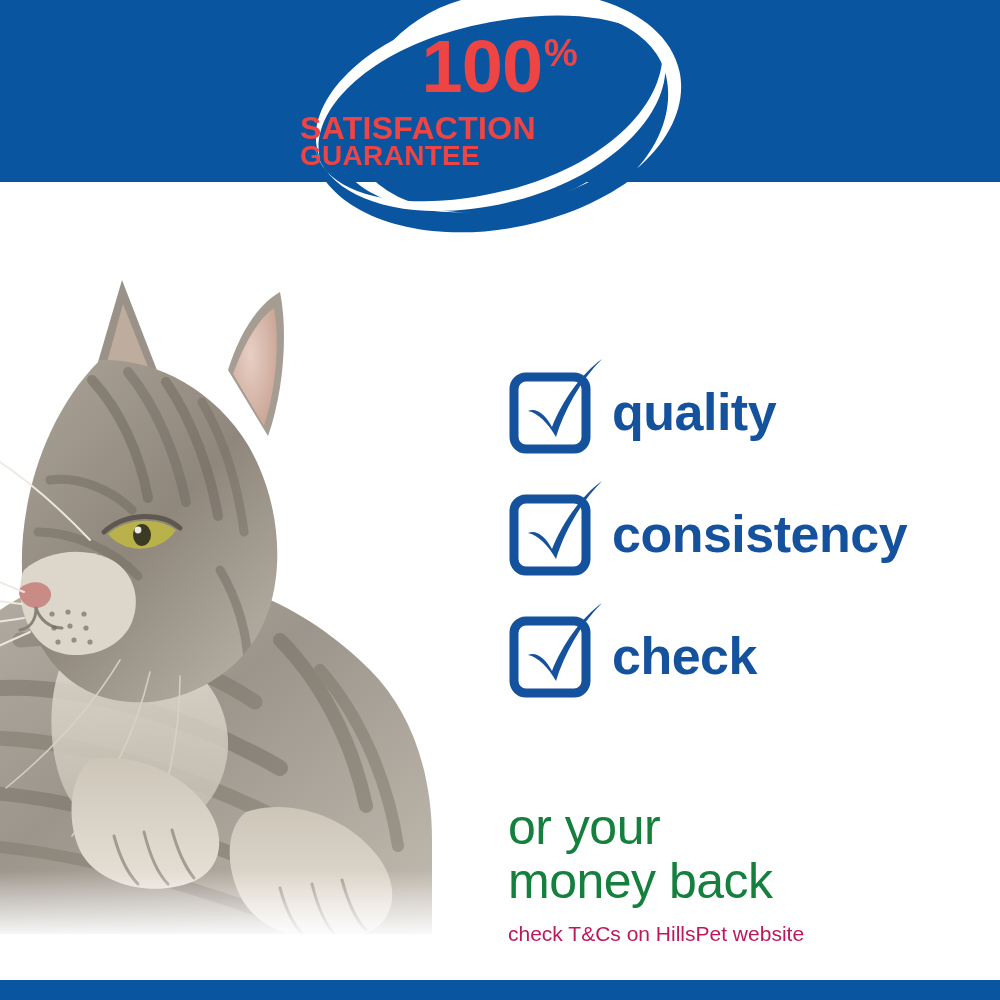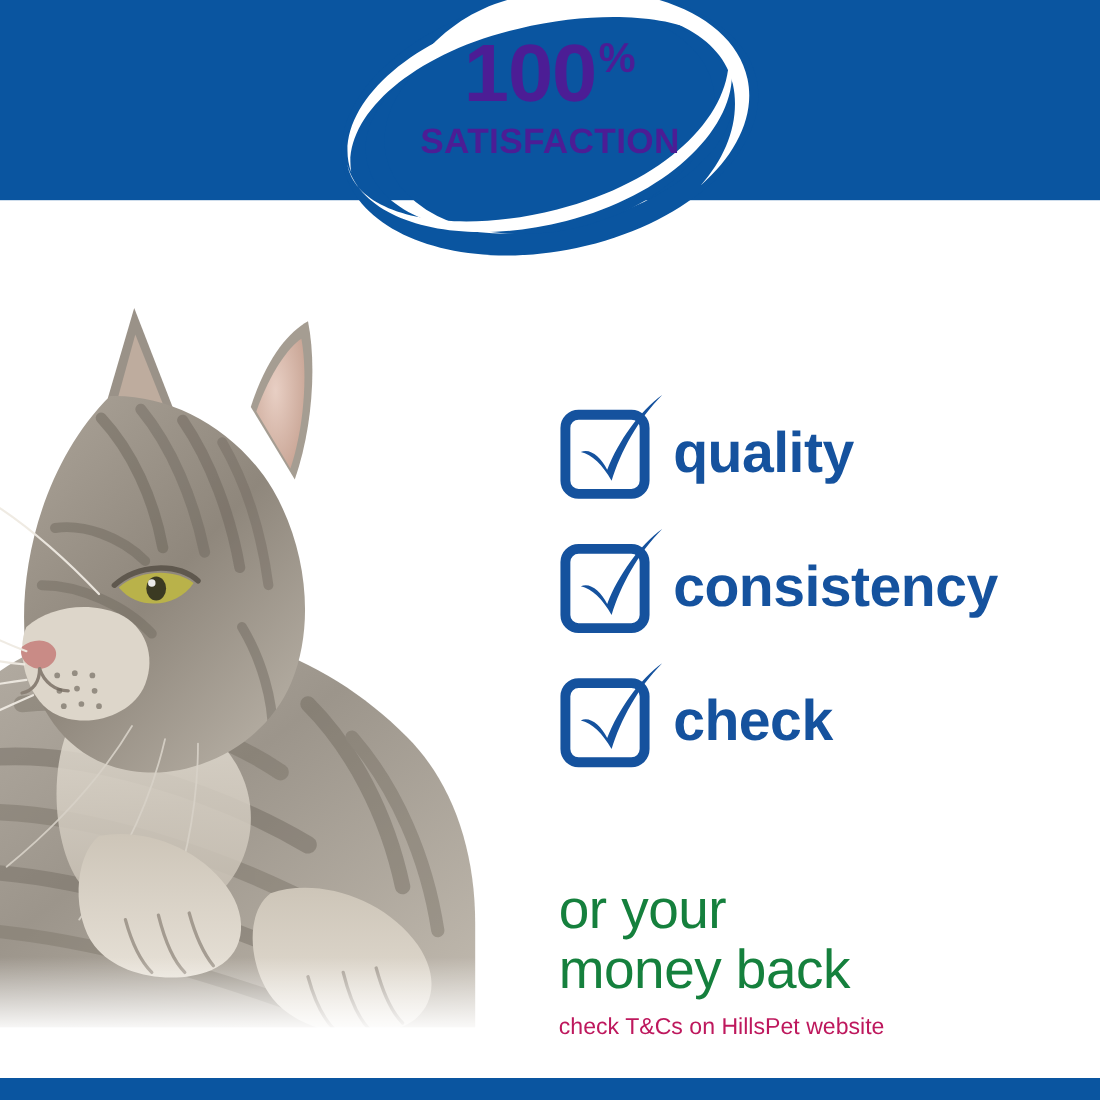--- a/index.html
+++ b/index.html
@@ -14,22 +14,22 @@
   
   .bar{position:absolute;left:0;width:1000px;background:#0a55a0;}
   #top-bar{top:0;height:182px;}
   #bottom-bar{top:980px;height:20px;}
 
   
   #badge{position:absolute;left:300px;top:-8px;width:400px;height:270px;}
   #badge svg{display:block;width:100%;height:100%;overflow:visible;}
 
   .badge-txt{
-    position:absolute;left:0;width:400px;text-align:center;
-    color:#4c1d95;font-family:"Liberation Sans", sans-serif;font-weight:bold;
+    position:absolute;left:0;width:400px;
+    color:#ef4444;font-family:"Liberation Sans", sans-serif;font-weight:bold;
     letter-spacing:.5px;line-height:1;
     white-space:nowrap;
   }
   #badge-pct-wrap{top:38px;display:flex;justify-content:center;align-items:flex-start;}
   #badge-100{font-size:74px;font-weight:bold;letter-spacing:-1px;}
   #badge-percent{font-size:38px;font-weight:bold;margin-top:4px;margin-left:2px;}
   #badge-line1{top:120px;font-size:32px;letter-spacing:.3px;}
   #badge-line2{top:150px;font-size:28px;letter-spacing:.3px;}
 
   
@@ -261,20 +261,21 @@
                  C160,18 127,24 100,35
                  C128,14 160,2 196,2 Z" fill="#ffffff"></path>
       </g>
     </svg>
 
     <div class="badge-txt" id="badge-pct-wrap">
       <span id="badge-100">100</span>
       <span id="badge-percent">%</span>
     </div>
     <div class="badge-txt" id="badge-line1">SATISFACTION</div>
+    <div class="badge-txt" id="badge-line2">GUARANTEE</div>
   </div>
 
   <div id="checklist">
 
     <div class="check-row">
       <div class="check-box">
         <svg viewBox="0 0 104 100" xmlns="http://www.w3.org/2000/svg">
           <rect x="8" y="20" width="72" height="72" rx="12" ry="12" fill="none" stroke="#15529e" stroke-width="9"></rect>
           <path d="M22,54 C30,50 40,58 46,70 C56,44 76,16 96,2
                    C74,24 58,54 50,80 C42,66 32,56 22,54 Z" fill="#15529e"></path>

